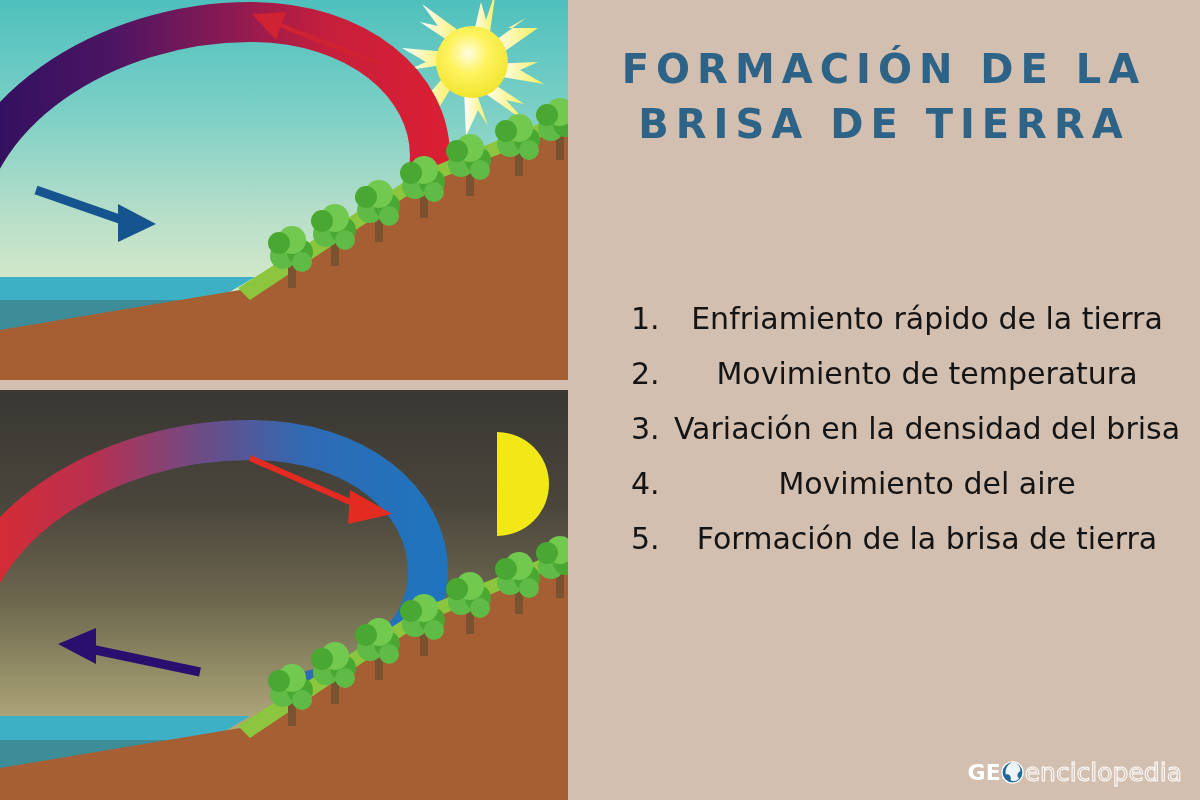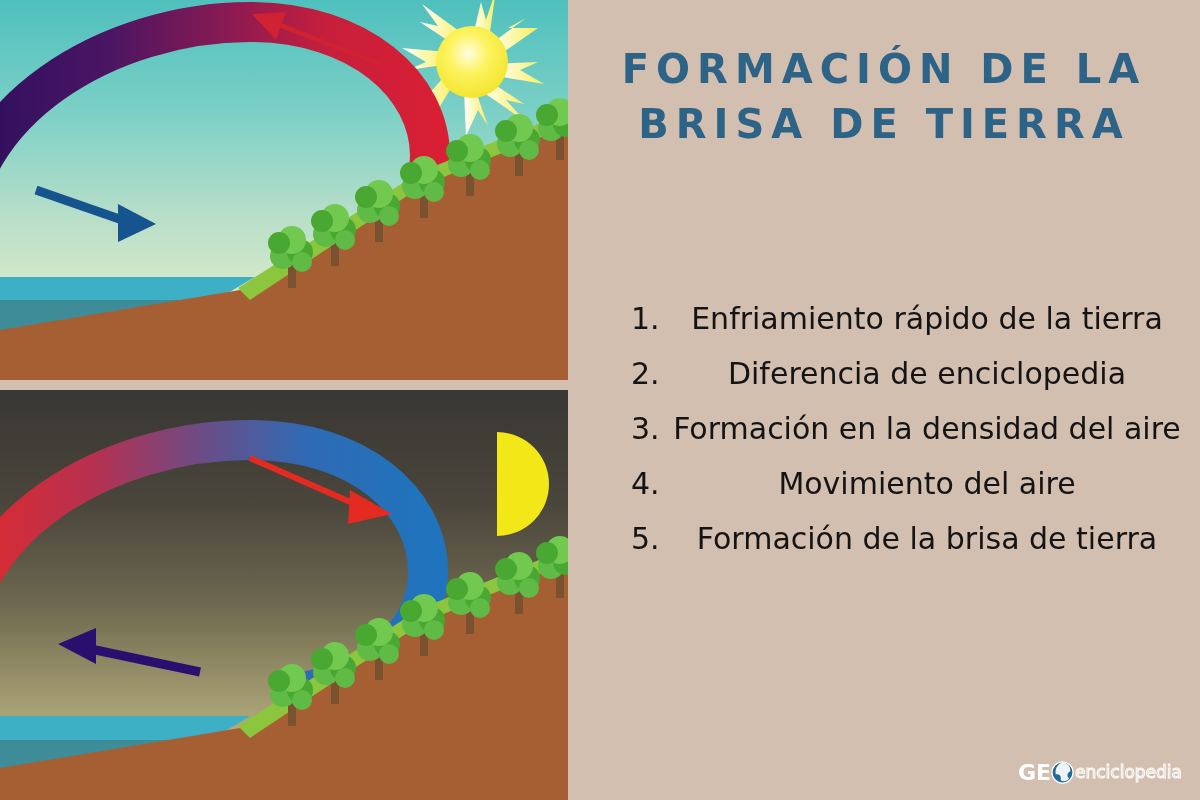--- a/index.html
+++ b/index.html
@@ -49,21 +49,21 @@
   .step-label{flex:1 1 auto;text-align:center;}
 
   
   .logo{position:absolute;right:18px;bottom:14px;display:flex;align-items:center;height:28px;}
   .logo-ge{
     font-size:22px;font-weight:700;color:#ffffff;letter-spacing:0px;
     line-height:27px;
   }
   .logo-globe{width:23px;height:23px;margin:0 1px 0 0;display:block;}
   .logo-word{
-    font-size:17px;color:transparent;line-height:27px;letter-spacing:0px;
+    font-size:25px;color:transparent;line-height:27px;letter-spacing:0px;
     -webkit-text-stroke:1.1px rgba(255,255,255,.92);
   }
 </style>
 </head>
 <body>
 
 <div id="root">
 
   <div class="illus-col">
 
@@ -301,25 +301,25 @@
 
     <div class="title">FORMACIÓN DE LA BRISA DE TIERRA</div>
 
     <div class="steps">
       <div class="step">
         <span class="step-num">1.</span>
         <span class="step-label">Enfriamiento rápido de la tierra</span>
       </div>
       <div class="step">
         <span class="step-num">2.</span>
-        <span class="step-label">Diferencia de enciclopedia</span>
+        <span class="step-label">Movimiento de temperatura</span>
       </div>
       <div class="step">
         <span class="step-num">3.</span>
-        <span class="step-label">Formación en la densidad del aire</span>
+        <span class="step-label">Variación en la densidad del brisa</span>
       </div>
       <div class="step">
         <span class="step-num">4.</span>
         <span class="step-label">Movimiento del aire</span>
       </div>
       <div class="step">
         <span class="step-num">5.</span>
         <span class="step-label">Formación de la brisa de tierra</span>
       </div>
     </div>

